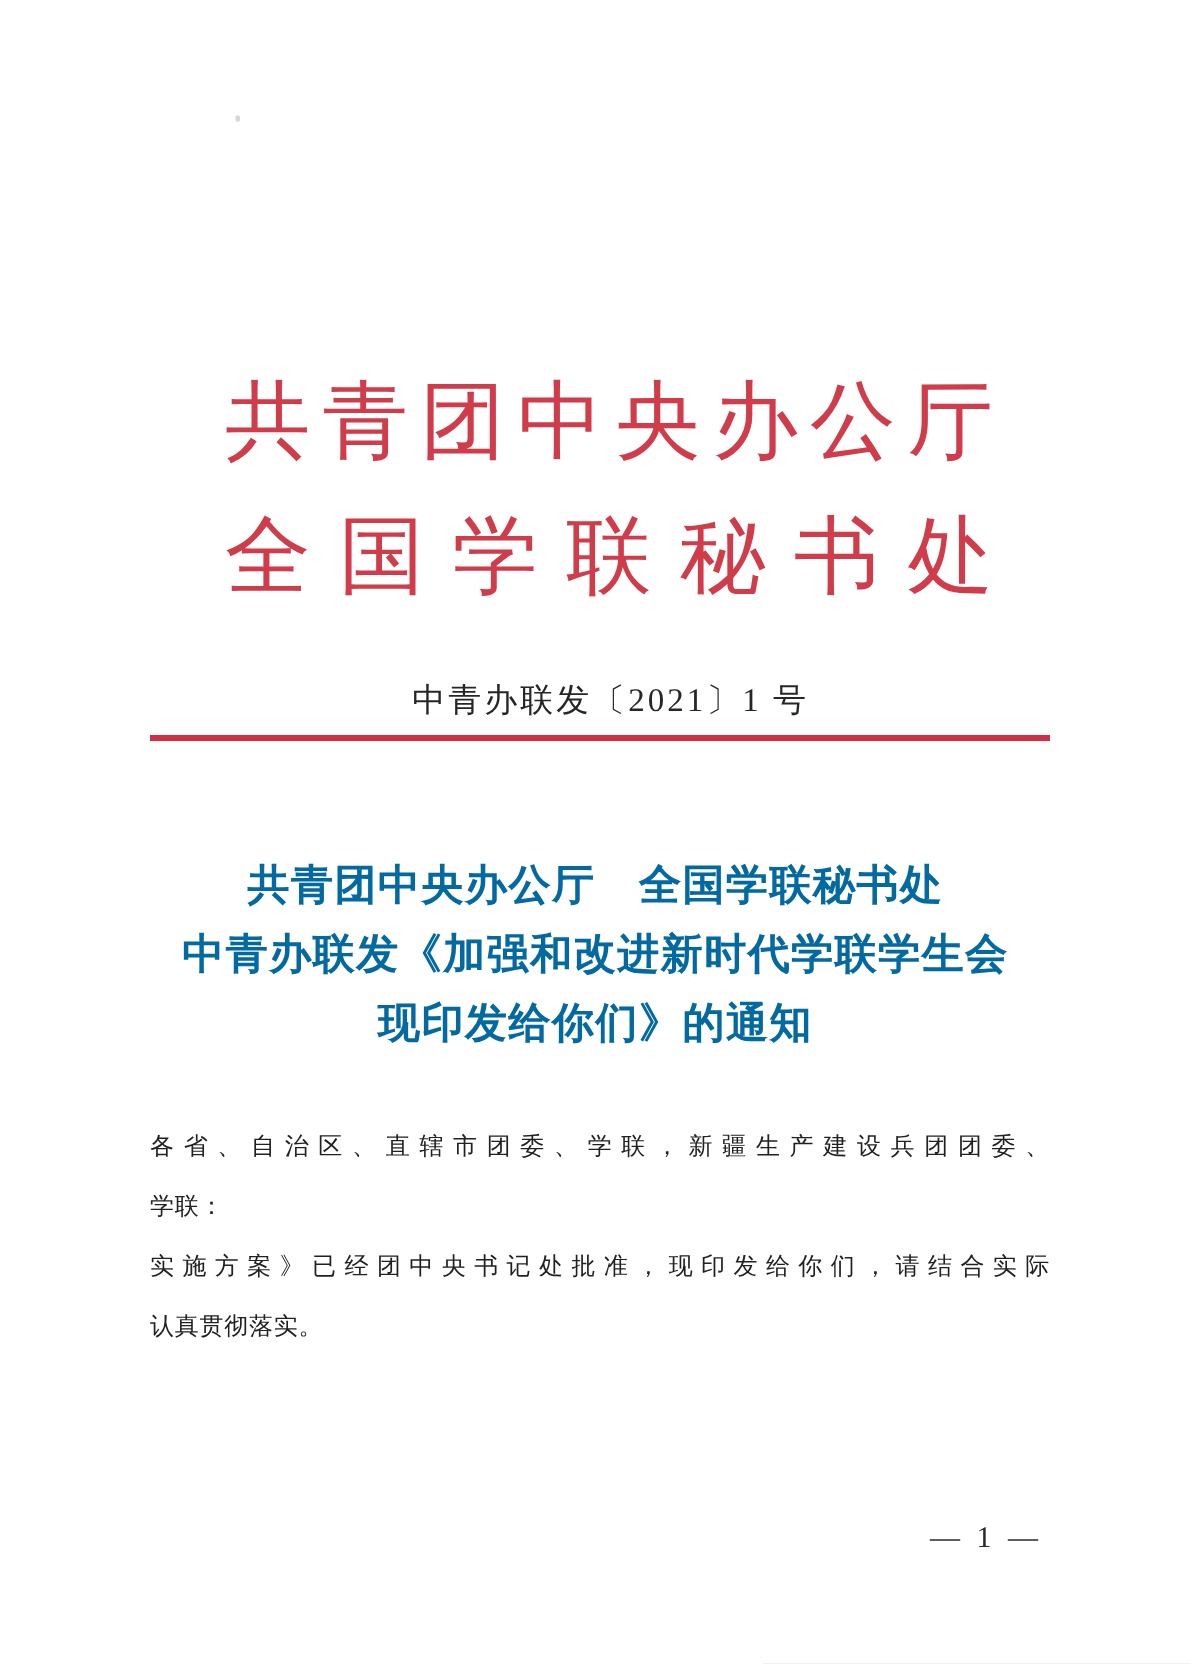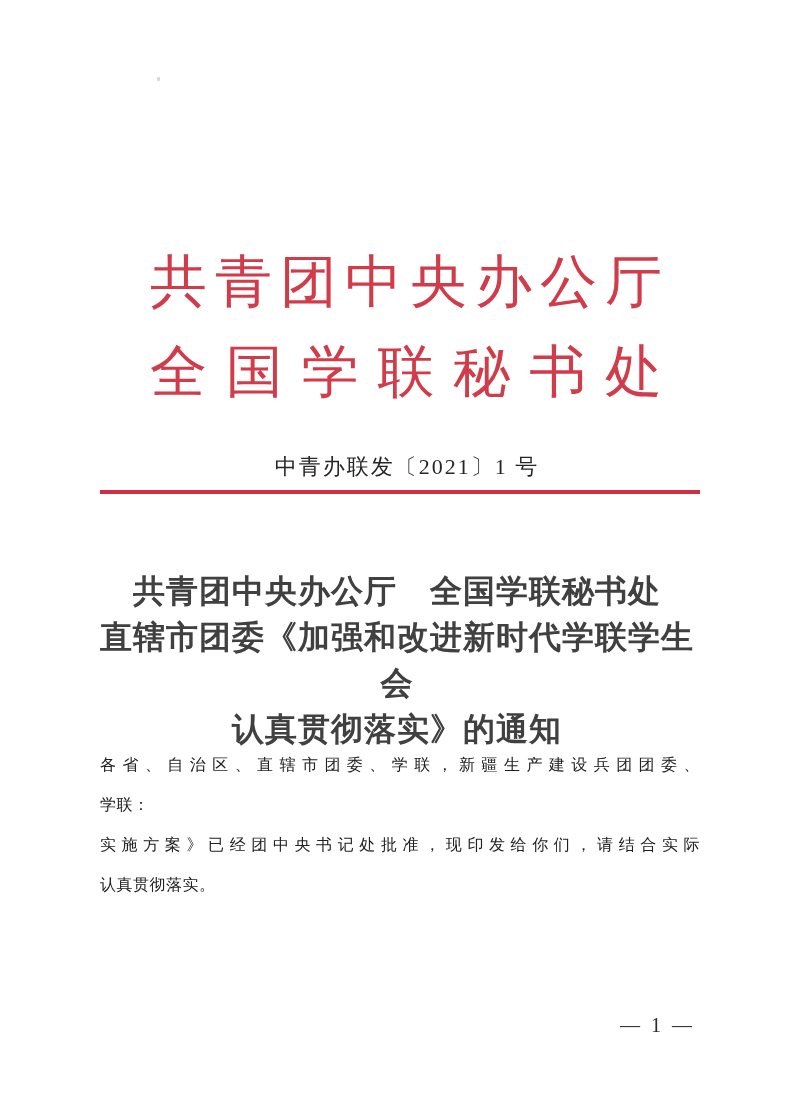--- a/index.html
+++ b/index.html
@@ -56,23 +56,23 @@
   }
 
   
   .notice-title {
     position: absolute;
     top: 568px;
     left: 97px;
     width: 600px;
     text-align: center;
     font-weight: bold;
-    font-size: 32px;
+    font-size: 28px;
     line-height: 46px;
-    color: #404040;
+    color: #0369a1;
     letter-spacing: 1px;
   }
 
   
   .doc-body {
     position: absolute;
     top: 745px;
     left: 100px;
     width: 600px;
     font-size: 16px;
@@ -137,22 +137,22 @@
       <span>书</span>
       <span>处</span>
     </div>
 
   <div class="doc-number">中青办联发〔2021〕1 号</div>
 
   <div class="red-divider"></div>
 
   <div class="notice-title">
     <div>共青团中央办公厅　全国学联秘书处</div>
-    <div>直辖市团委《加强和改进新时代学联学生会</div>
-    <div>认真贯彻落实》的通知</div>
+    <div>中青办联发《加强和改进新时代学联学生会</div>
+    <div>现印发给你们》的通知</div>
   </div>
 
   <div class="doc-body">
     <div class="body-line">各省、自治区、直辖市团委、学联，新疆生产建设兵团团委、</div>
     <div class="body-line last">学联：</div>
     <div class="body-line">实施方案》已经团中央书记处批准，现印发给你们，请结合实际</div>
     <div class="body-line last">认真贯彻落实。</div>
   </div>
 
   <div class="page-number">— 1 —</div>

